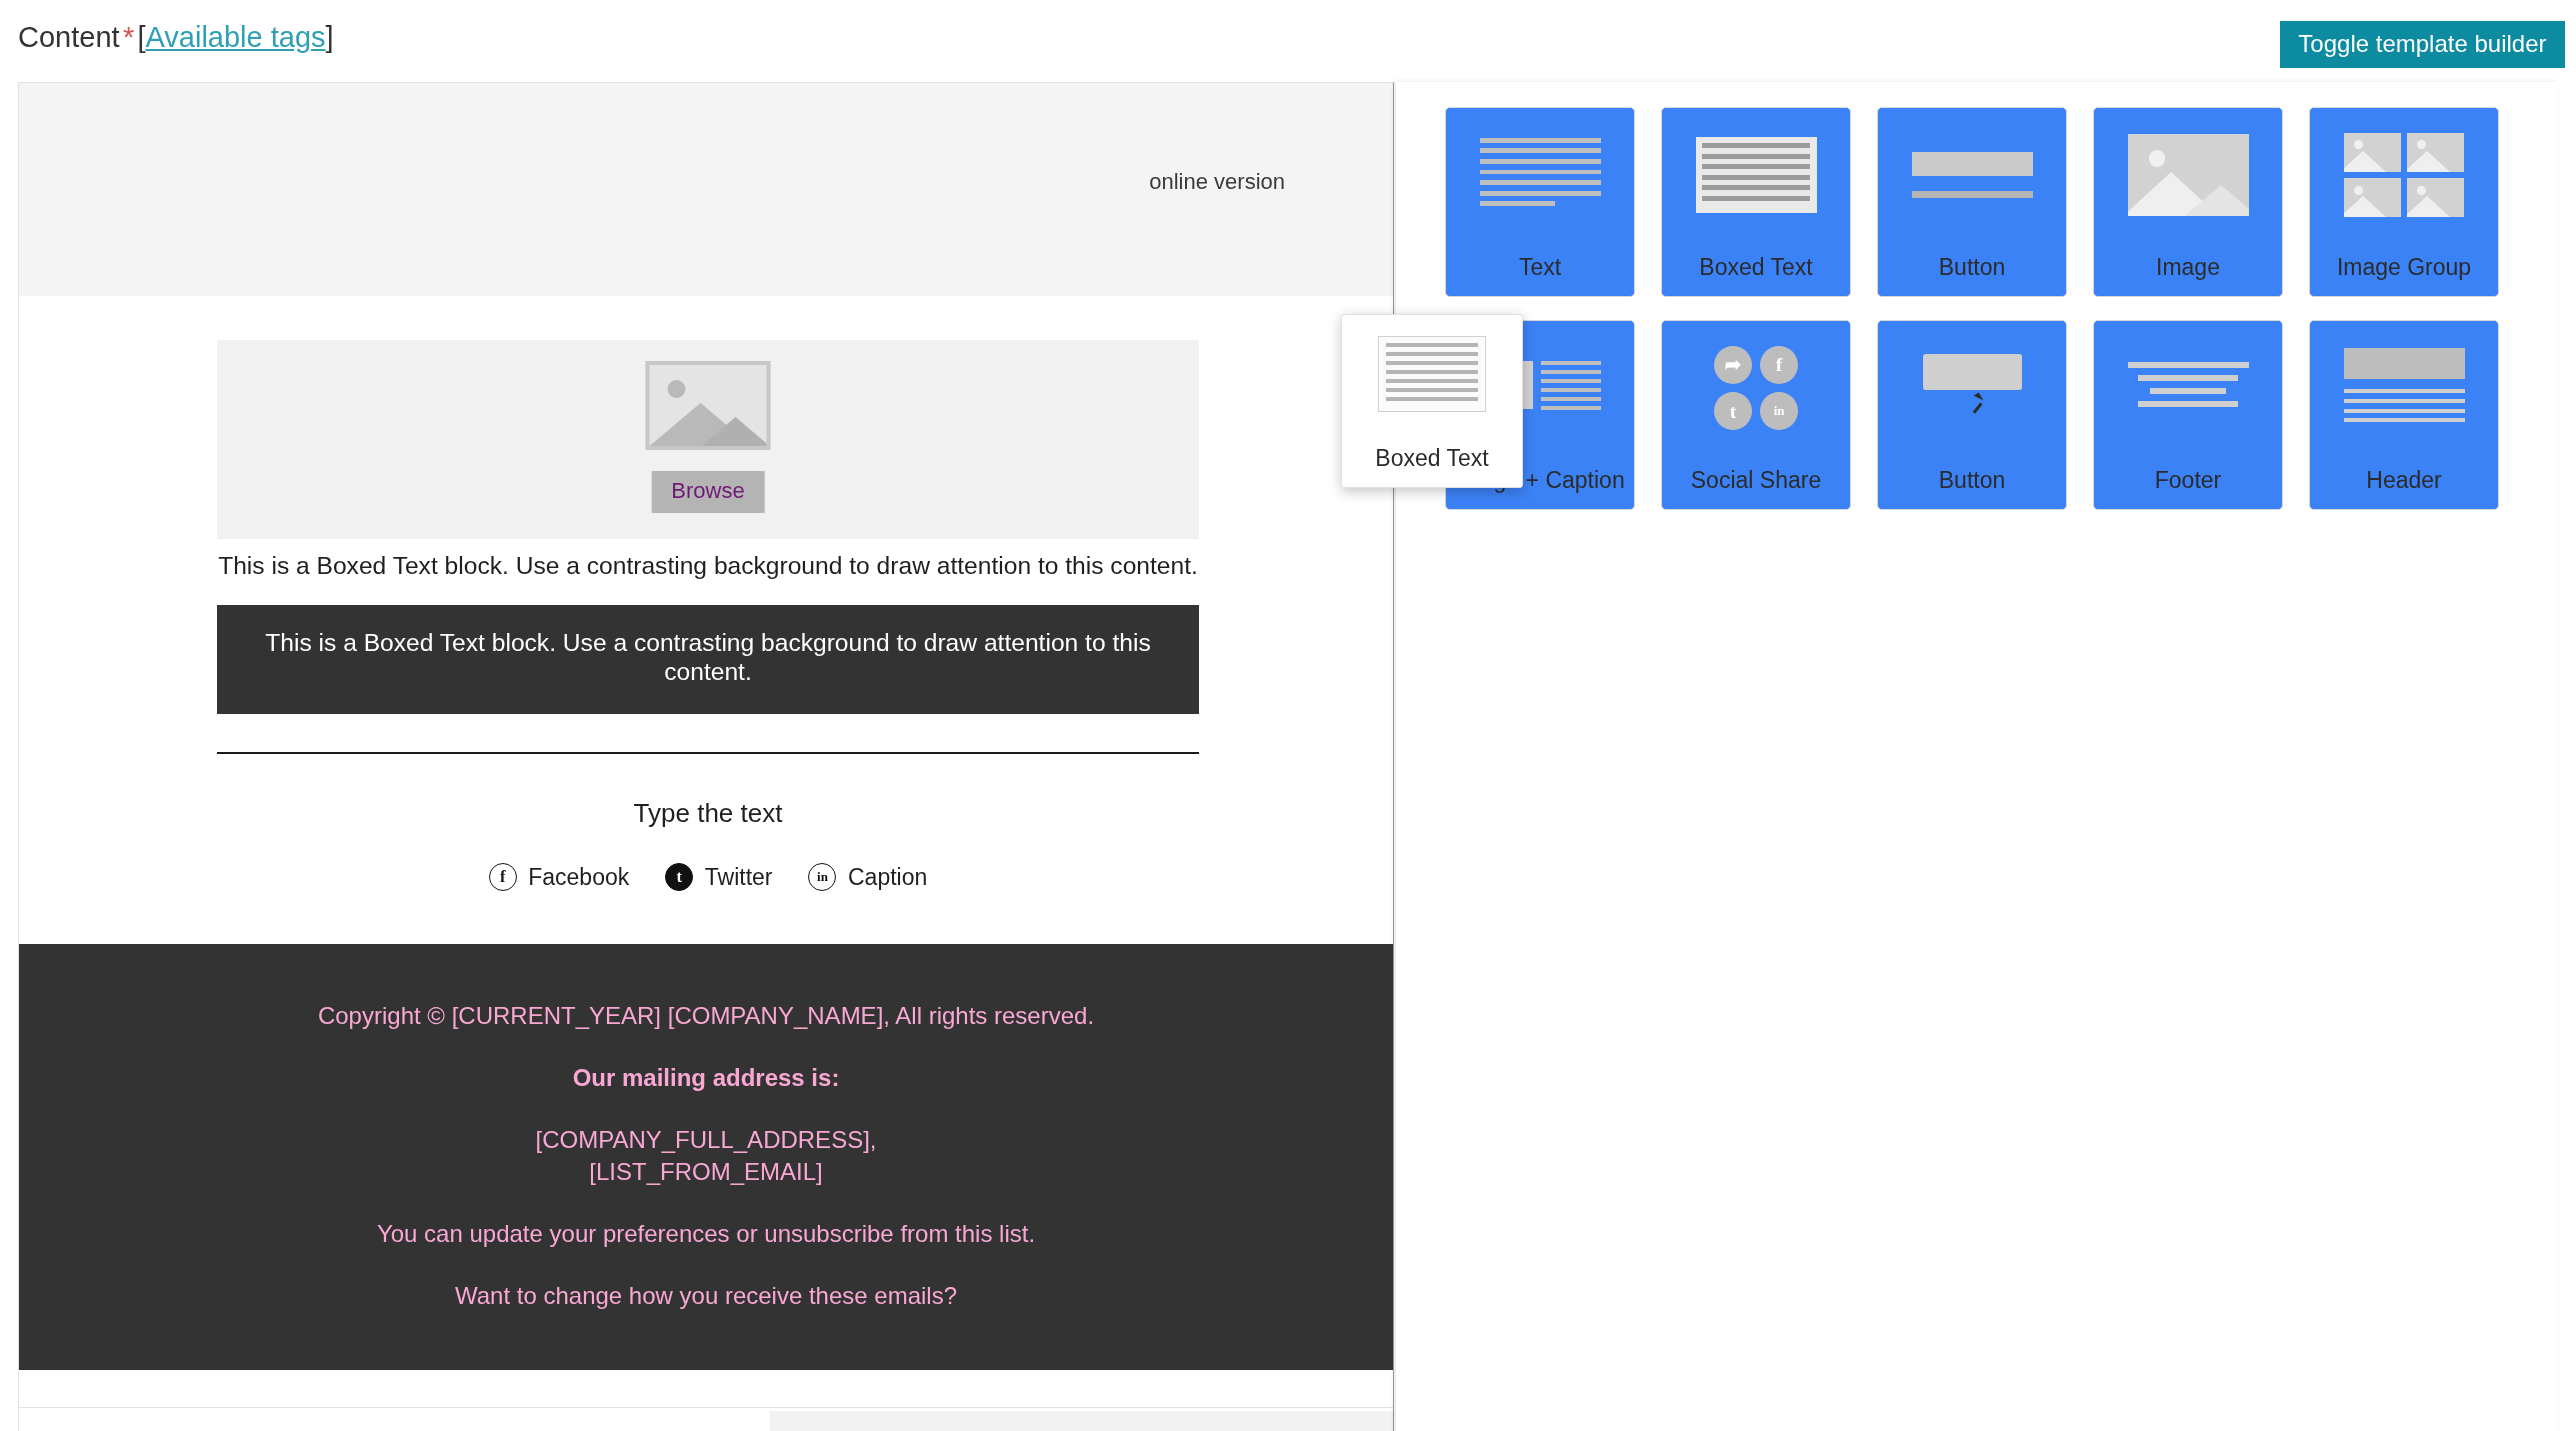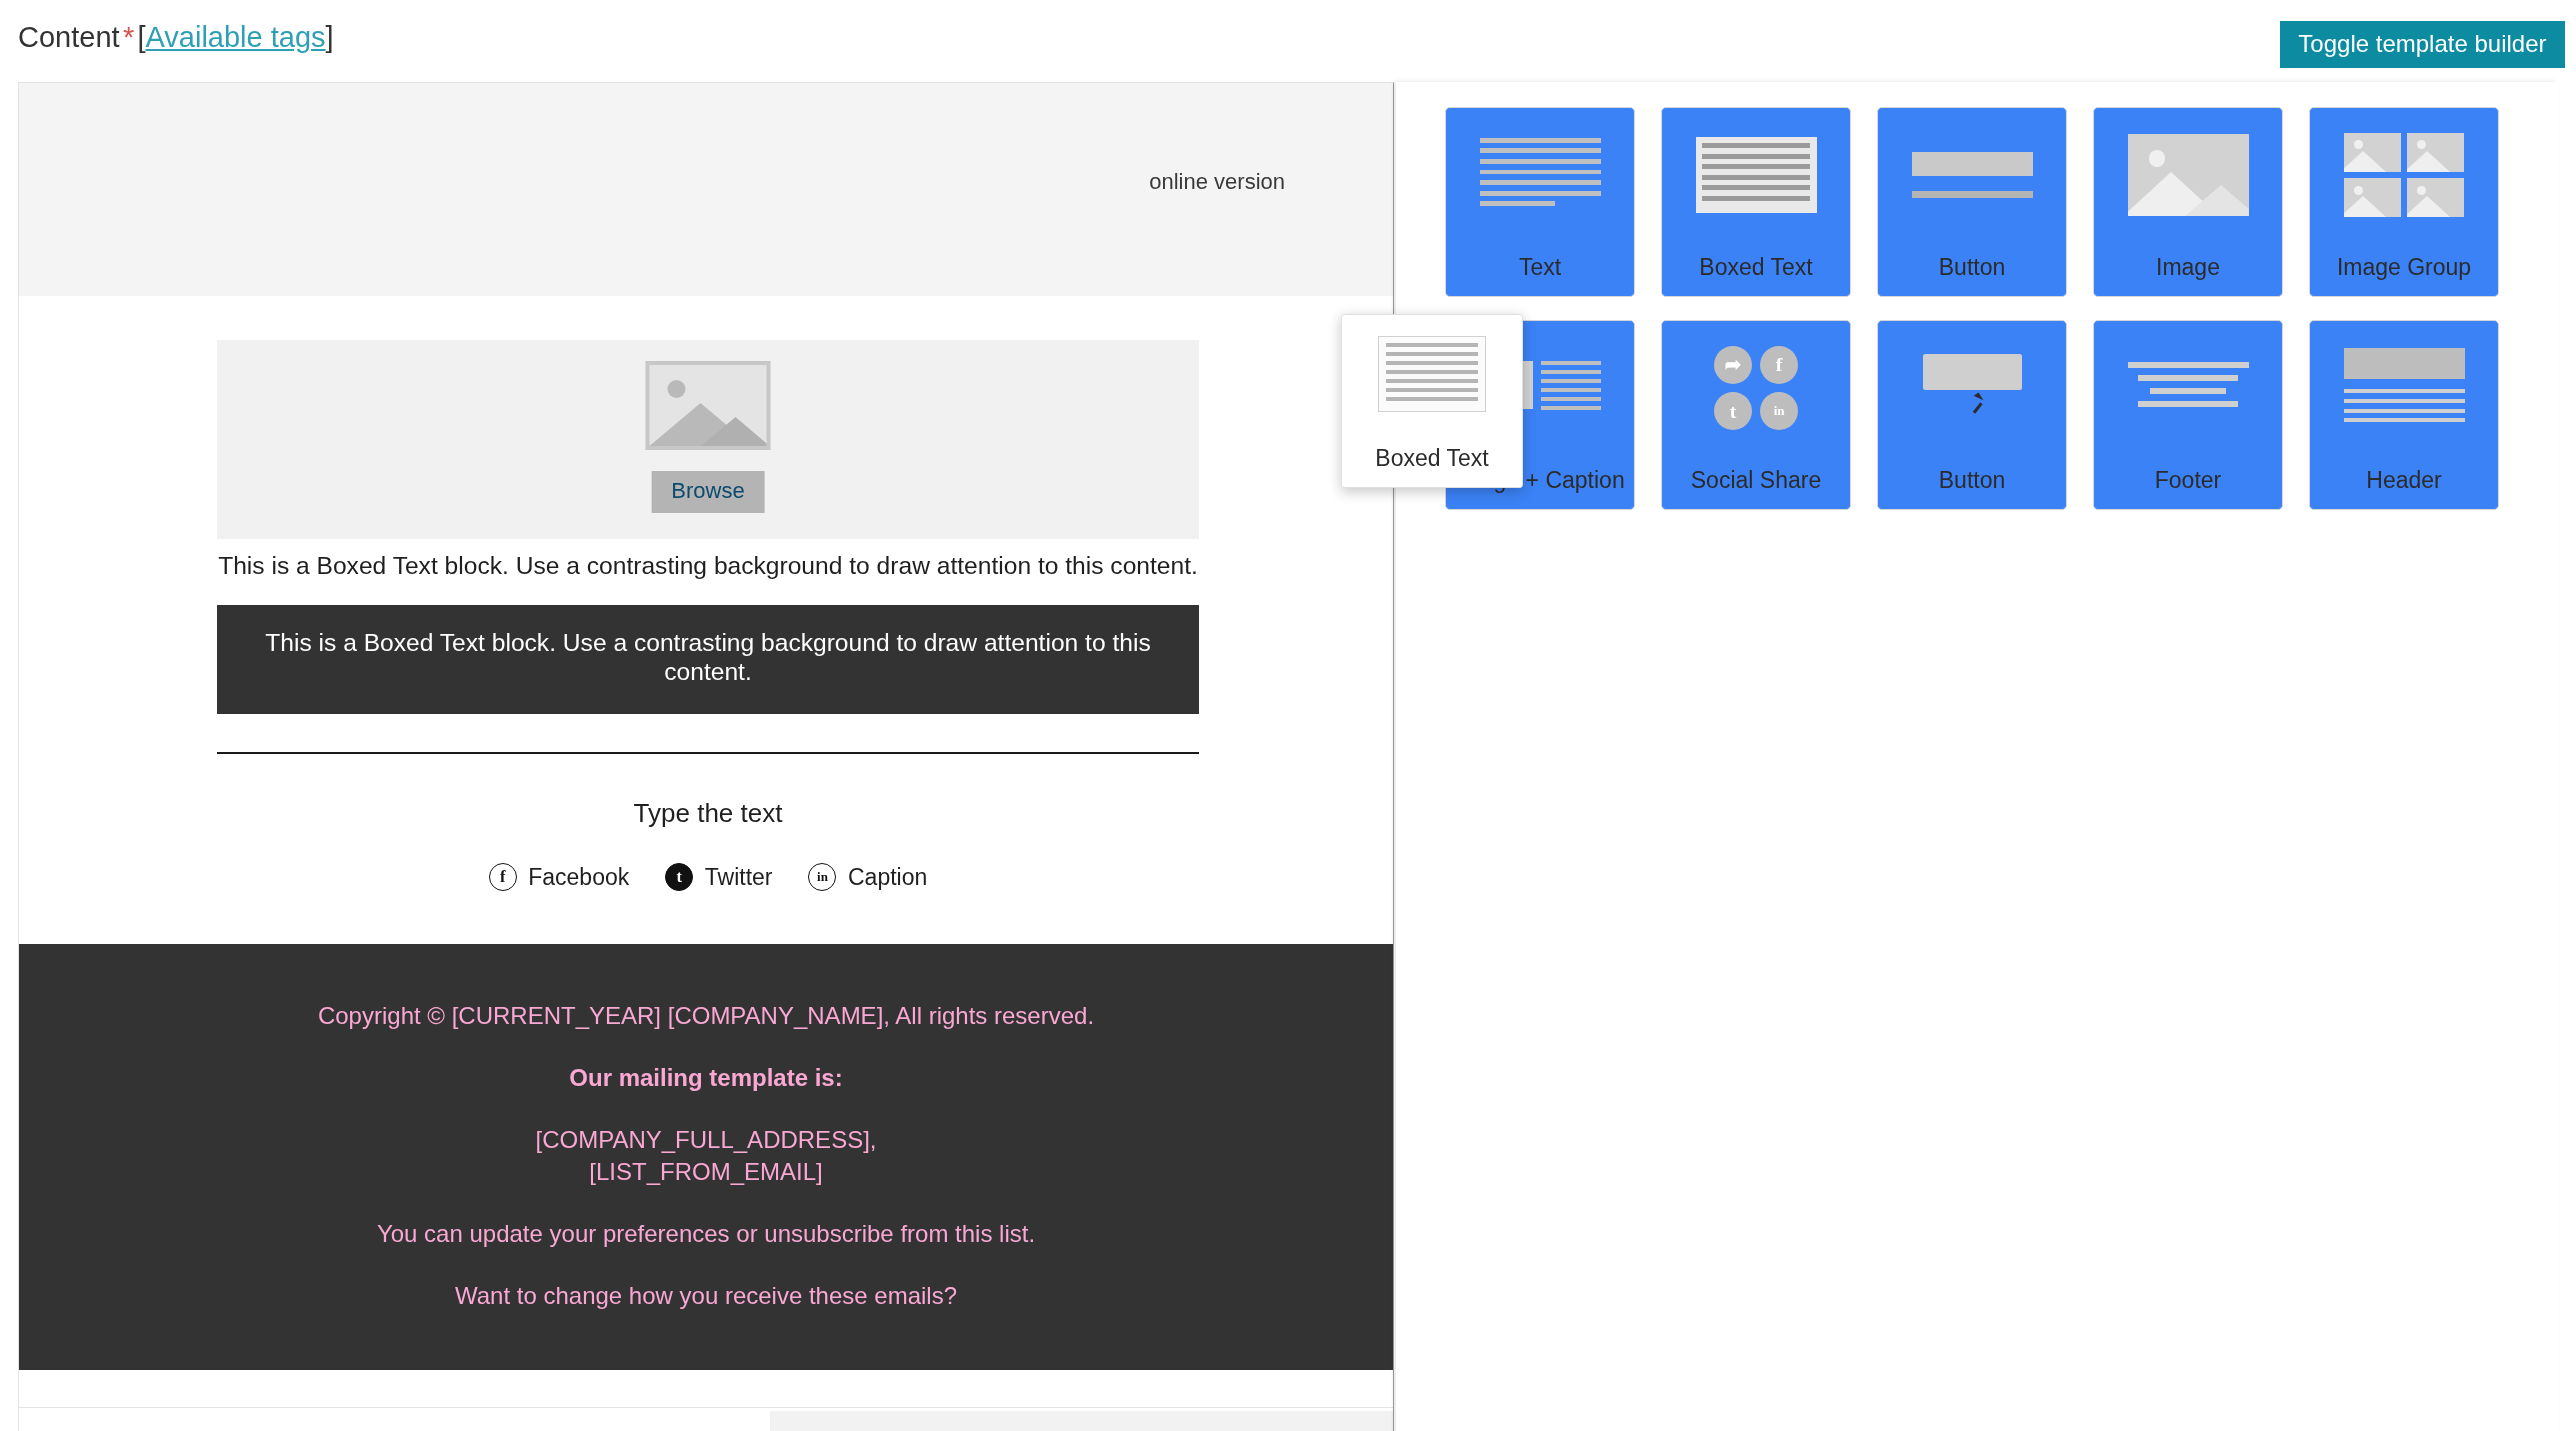--- a/index.html
+++ b/index.html
@@ -108,21 +108,21 @@
     width: 0; height: 0;
     border-left: 34px solid transparent;
     border-right: 34px solid transparent;
     border-bottom: 29.6px solid #b0b0b0;
   }
   .browse-btn {
     position: absolute;
     left: 50%; top: 131px;
     transform: translateX(-50%);
     background: #b4b4b4;
-    color: #0c4a6e;
+    color: #701a75;
     border: none;
     font-size: 22px;
     font-family: "Liberation Sans", sans-serif;
     padding: 9px 19.7px 10.7px 19.7px;
     cursor: pointer;
     line-height: 1;
   }
 
   .plain-text-block {
     margin: 13px 198px 0 198px;
@@ -398,21 +398,21 @@
           <span>Twitter</span>
         </div>
         <div class="social-item">
           <span class="social-icon" style="font-size:13px;">in</span>
           <span>Caption</span>
         </div>
       </div>
 
       <div class="footer-block">
         <p>Copyright © [CURRENT_YEAR] [COMPANY_NAME], All rights reserved.</p>
-        <p class="bold">Our mailing template is:</p>
+        <p class="bold">Our mailing address is:</p>
         <p>
           <span>[COMPANY_FULL_ADDRESS],</span><br>
           <span>[LIST_FROM_EMAIL]</span>
         </p>
         <p>You can update your preferences or unsubscribe from this list.</p>
         <p>Want to change how you receive these emails?</p>
       </div>
     </div>
 
     <div class="preview-bottom-strip">

